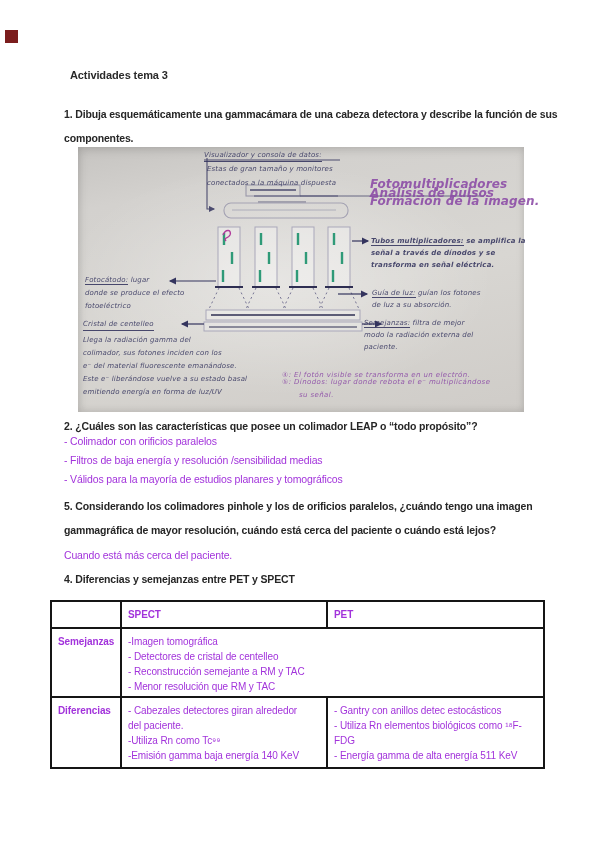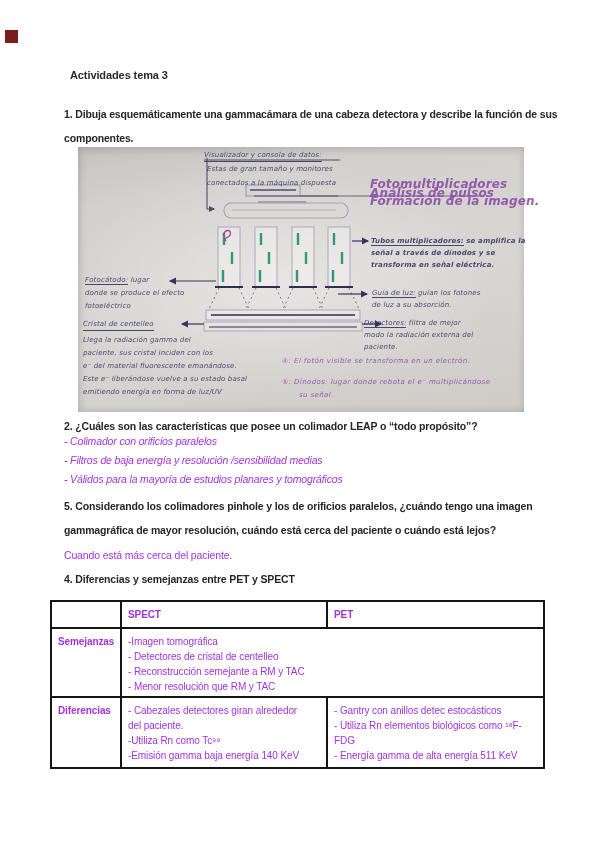--- a/index.html
+++ b/index.html
@@ -2,21 +2,21 @@
 <html style="--answer-purple: #a233db; --ink: #2a2a2a; --marker-red: #7b1d1d; --hand-navy: #34345e; --hand-purple: #8b4aa6; --hand-green: #2f9a78;"><head>
 <meta charset="utf-8">
 <style>
   html,body{margin:0;padding:0;background:#ffffff;}
   #page{position:relative;width:600px;height:848px;background:#ffffff;overflow:hidden;
         font-family:"Liberation Sans","DejaVu Sans",sans-serif;color:var(--ink,#2a2a2a);border-radius:14px;}
   .marker{position:absolute;left:5px;top:30px;width:13px;height:13px;background:var(--marker-red,#7b1d1d);}
   .title{position:absolute;left:70px;top:69px;font-weight:bold;font-size:11px;letter-spacing:-.1px;}
   .q{position:absolute;left:64px;width:512px;font-weight:bold;font-size:10.5px;line-height:24px;letter-spacing:-.15px;color:#262626;}
   .ansblock{position:absolute;left:64px;width:512px;font-size:10.5px;letter-spacing:-.15px;color:var(--answer-purple,#a233db);}
-  .ansblock div{line-height:19px;font-style:italic;}
+  .ansblock div{line-height:19px;}
   .ansline{position:absolute;left:64px;font-size:10.5px;letter-spacing:-.15px;color:var(--answer-purple,#a233db);}
 
   
   .photo{position:absolute;left:78px;top:147px;width:446px;height:265px;
          background:linear-gradient(168deg,#c6c4c1 0%,#d3d1ce 18%,#d8d6d2 55%,#cfccc8 100%);
          box-shadow:inset 0 4px 8px rgba(0,0,0,.10), inset 0 -3px 6px rgba(0,0,0,.06), inset 4px 0 8px rgba(0,0,0,.04);}
   .photo:before{content:"";position:absolute;inset:0;background:radial-gradient(ellipse at 45% 50%,rgba(255,255,255,.38),rgba(255,255,255,0) 62%);}
   .photo svg{position:absolute;left:0;top:0;}
   .hand{position:absolute;font-family:"DejaVu Sans",sans-serif;font-style:italic;font-size:7px;
         color:var(--hand-navy,#34345e);letter-spacing:.15px;line-height:12px;opacity:.88;white-space:nowrap;}
@@ -146,33 +146,33 @@
     </div>
 
     <div class="hand" style="left:294px;top:140px;">
       <div><span class="hd">Guía de luz:</span><span> guían los fotones</span></div>
       <div>de luz a su absorción.</div>
     </div>
 
     <div class="hand u" style="left:5px;top:171px;">Cristal de centelleo</div>
     <div class="hand p13" style="left:5px;top:187px;">
       <div>Llega la radiación gamma del</div>
-      <div>paciente, sus cristal inciden con los</div>
+      <div>colimador, sus fotones inciden con los</div>
       <div>e⁻ del material fluorescente emanándose.</div>
       <div>Este e⁻ liberándose vuelve a su estado basal</div>
       <div>emitiendo energía en forma de luz/UV</div>
     </div>
 
     <div class="hand" style="left:286px;top:170px;">
-      <div><span class="hd">Detectores:</span><span> filtra de mejor</span></div>
+      <div><span class="hd">Semejanzas:</span><span> filtra de mejor</span></div>
       <div>modo la radiación externa del</div>
       <div>paciente.</div>
     </div>
 
-    <div class="hand purple" style="left:204px;top:208px;letter-spacing:.4px;">④: El fotón visible se transforma en un electrón.</div>
+    <div class="hand purple" style="left:204px;top:222px;letter-spacing:.4px;">④: El fotón visible se transforma en un electrón.</div>
     <div class="hand purple" style="left:204px;top:229px;letter-spacing:.4px;">⑤: Dínodos: lugar donde rebota el e⁻ multiplicándose</div>
     <div class="hand purple" style="left:221px;top:242px;letter-spacing:.4px;">su señal.</div>
   </div>
 
   <div class="q" style="top:414px;">2. ¿Cuáles son las características que posee un colimador LEAP o “todo propósito”?</div>
   <div class="ansblock" style="top:432px;">
     <div>- Colimador con orificios paralelos</div>
     <div>- Filtros de baja energía y resolución /sensibilidad medias</div>
     <div>- Válidos para la mayoría de estudios planares y tomográficos</div>
   </div>

